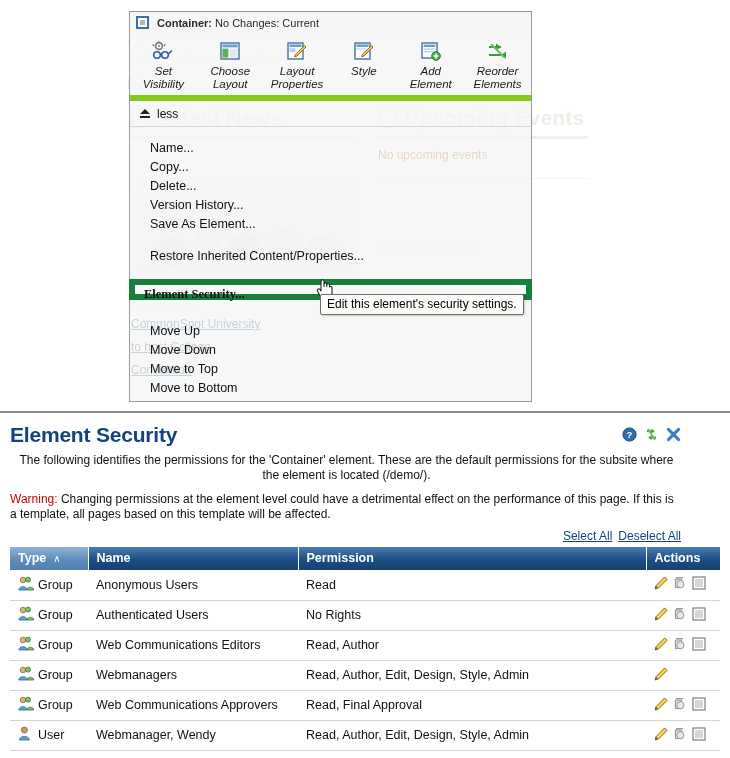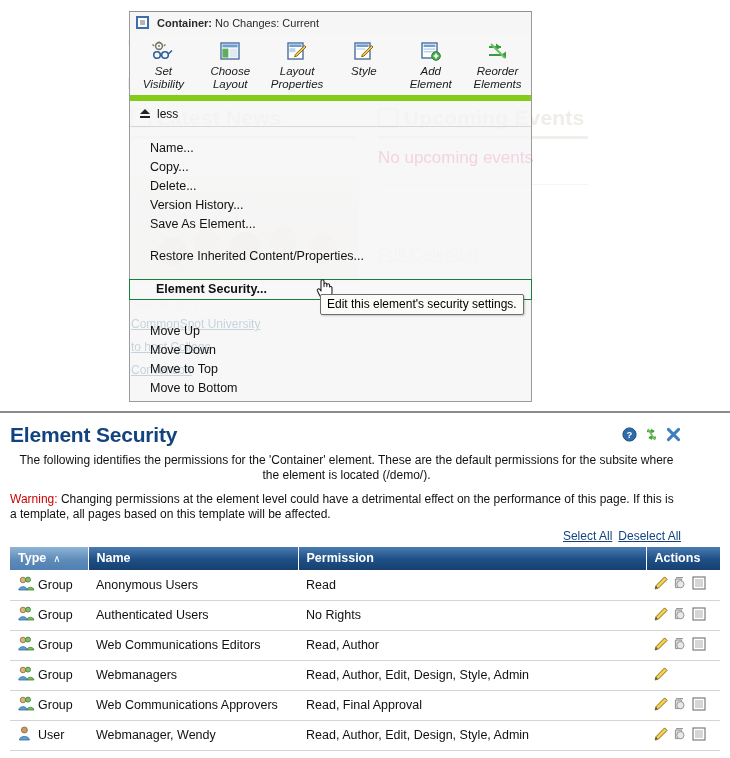--- a/index.html
+++ b/index.html
@@ -53,22 +53,22 @@
     border-radius: 3px;
     left: 0; top: 4px;
   }
   .bg-rule {
     height: 3px;
     background: #eef1ea;
     margin-top: 4px;
     width: 100%;
   }
   .bg-sub {
-    font-size: 17px;
-    color: #ec4899;
+    font-size: 12px;
+    color: #a16207;
     margin-top: 9px;
     white-space: nowrap;
   }
   .bg-link {
     font-size: 17px;
     color: #f3efea;
     text-decoration: underline;
     margin-top: 60px;
     display: block;
     white-space: nowrap;
@@ -233,27 +233,28 @@
     height: 19px;
     line-height: 19px;
     padding-left: 20px;
     font-size: 12.5px;
     color: #111;
     white-space: nowrap;
     cursor: default;
   }
   .menu-item.selected {
     font-weight: bold;
-    border: 1px solid #15803d;
+    border: 6px solid #15803d;
     background: rgba(250,250,250,0.55);
     height: 21px;
     line-height: 19px;
     margin-left: -1px;
     margin-right: -1px;
-    padding-left: 26px;
+    padding-left: 9px;
+    font-family: Liberation Serif, serif;
   }
   .menu-gap { height: 13px; }
 
   
   #cursor {
     position: absolute;
     left: 316px; top: 278px;
     width: 17px; height: 22px;
     pointer-events: none;
   }

